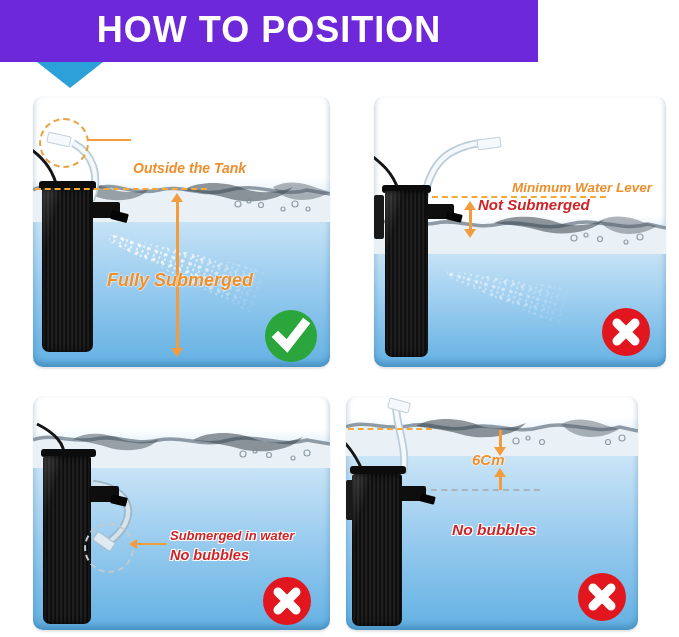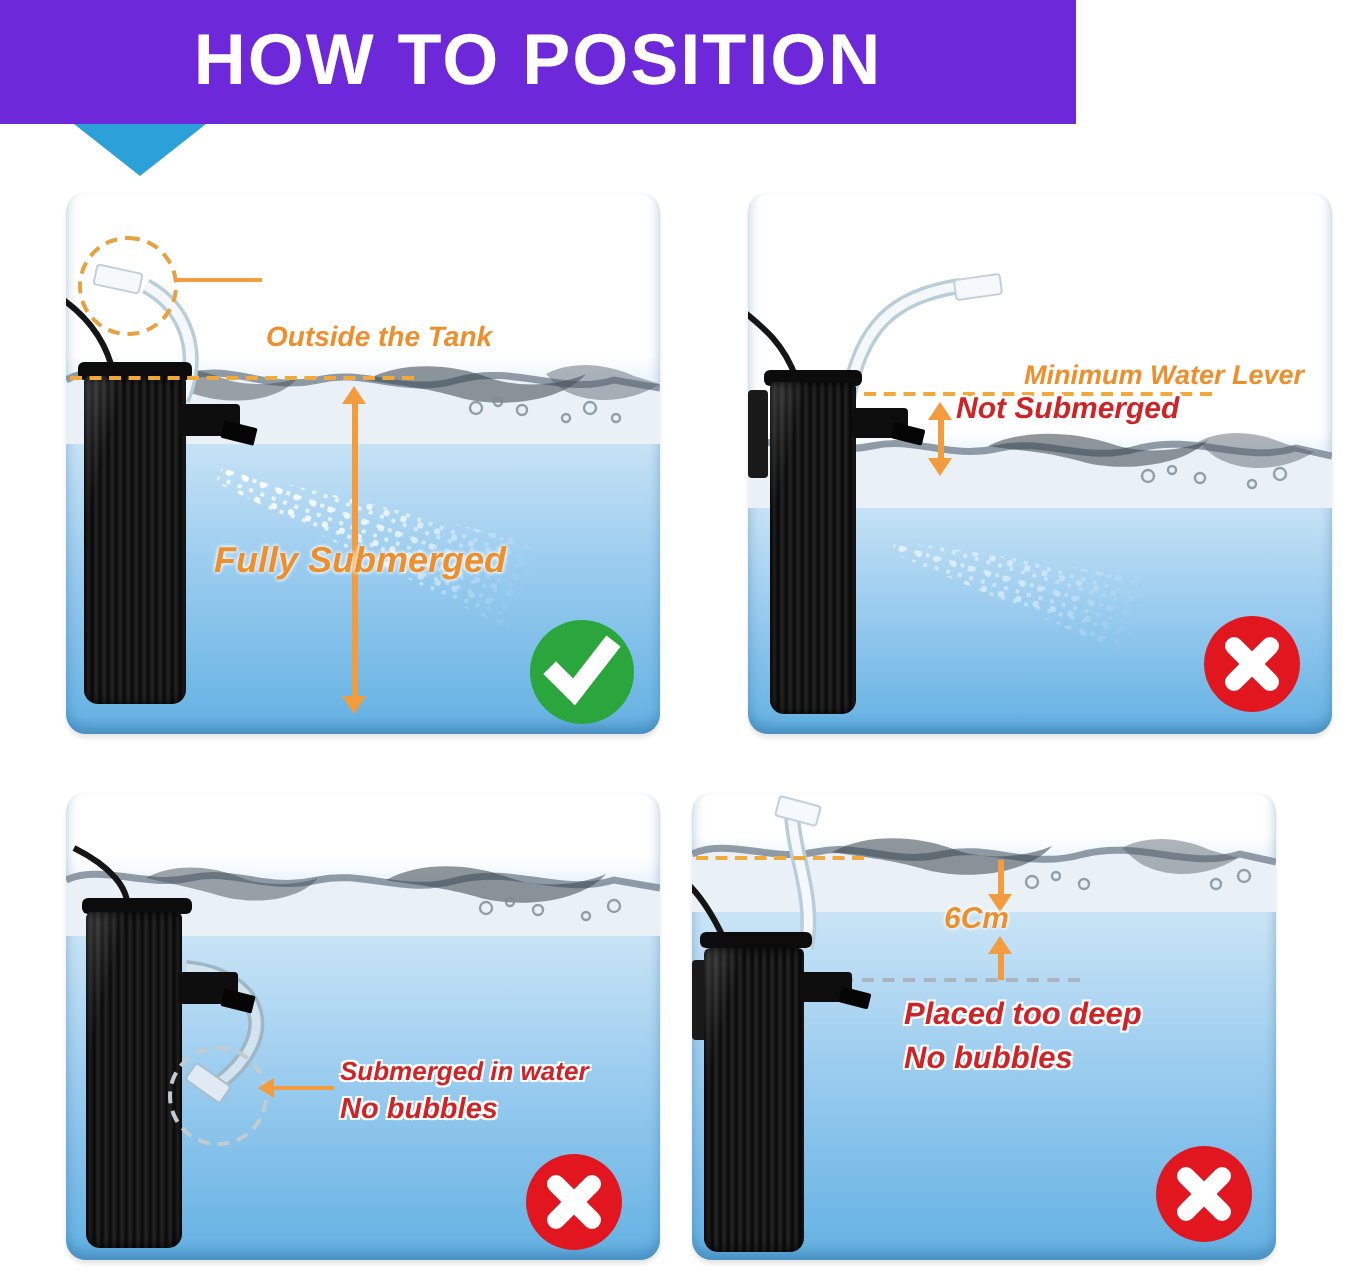--- a/index.html
+++ b/index.html
@@ -257,21 +257,20 @@
     <div class="ahead up" style="left:148px;top:72px;"></div>
     <div class="aline" style="left:153px;top:80px;height:14px;"></div>
     <div class="dash-gray" style="left:54px;top:93px;width:140px;"></div>
 
     <div class="dev-bracket abs" style="left:0px;top:84px;width:8px;height:40px;"></div>
     <div class="dev-cap abs" style="left:4px;top:70px;width:56px;height:8px;"></div>
     <div class="dev-body abs" style="left:6px;top:78px;width:50px;height:152px;"></div>
     <div class="dev-valve abs" style="left:54px;top:90px;width:26px;height:15px;"></div>
     <div class="dev-spout abs" style="left:74px;top:99px;width:15px;height:8px;transform:rotate(14deg);"></div>
 
-    <div class="lbl lbl-red" style="left:106px;top:103px;font-size:15.5px;">Placed too deep</div>
     <div class="lbl lbl-red" style="left:106px;top:125px;font-size:15.5px;">No bubbles</div>
 
     <div class="badge" style="left:231px;top:176px;width:50px;height:50px;">
       <svg width="50" height="50" viewBox="0 0 50 50">
         <circle cx="25" cy="25" r="24" fill="#E2161F"></circle>
         <path d="M16 16 L34 34 M34 16 L16 34" stroke="#ffffff" stroke-width="9" stroke-linecap="round"></path>
       </svg>
     </div>
   </section>
 

